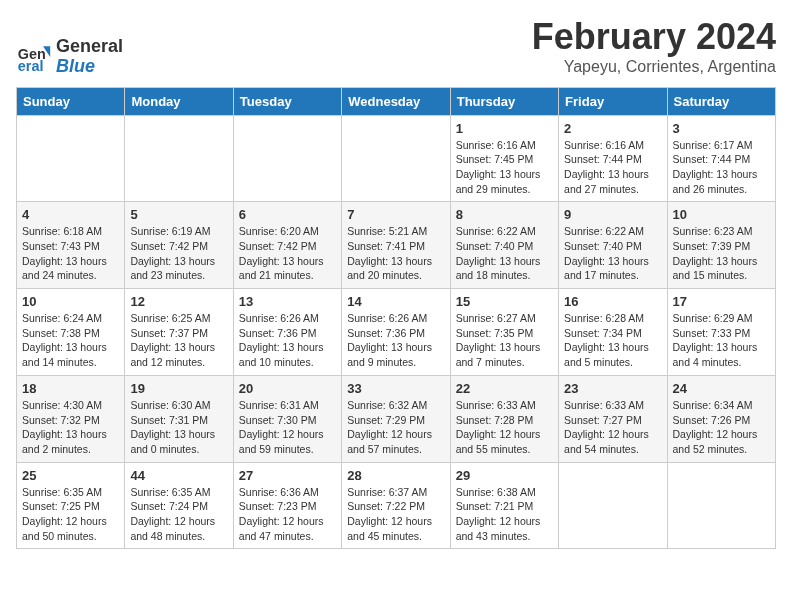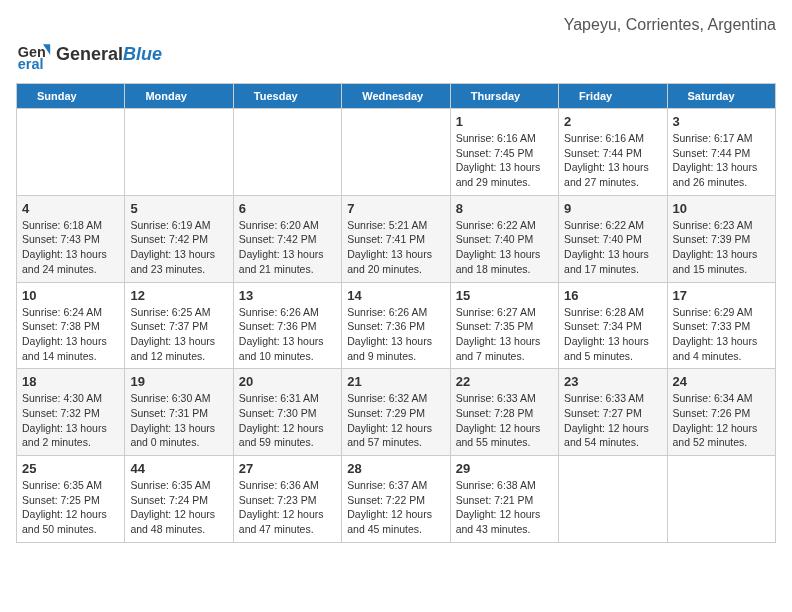--- a/index.html
+++ b/index.html
@@ -16,20 +16,21 @@
       align-items: flex-start;
       margin-bottom: 10px;
     }
     .logo {
       display: flex;
       align-items: center;
       margin-top: 21px;
     }
     .logo-text {
       display: flex;
+      flex-direction: column;
       font-size: 18px;
       font-weight: bold;
       color: #333;
       line-height: 1.1;
     }
     .logo-text span:first-child { color: #333; }
     .logo-icon {
       width: 36px;
       height: 36px;
       margin-right: 4px;
@@ -49,22 +50,22 @@
     }
     table {
       width: 100%;
       border-collapse: collapse;
       font-size: 11px;
     }
     thead tr th {
       background-color: #2277bb;
       color: #fff;
       text-align: left;
-      padding: 6px 20px;
-      font-size: 11px;
+      padding: 6px 6px;
+      font-size: 13px;
       font-weight: bold;
       border: 1px solid #ccc;
     }
     tbody tr td {
       border: 1px solid #ccc;
       vertical-align: top;
       padding: 5px 5px;
       width: calc(100% / 7);
       height: 80px;
       color: #333;
@@ -99,20 +100,21 @@
       <text x="2" y="22" font-size="16" font-weight="bold" fill="#333">Gen</text>
       <text x="2" y="36" font-size="16" font-weight="bold" fill="#2277bb">eral</text>
       <polygon points="30,8 38,8 38,20" fill="#2277bb"></polygon>
     </svg>
     <div class="logo-text">
       <span>General</span>
       <span style="color:#2277bb;font-style:italic;">Blue</span>
     </div>
   </div>
   <div class="title-block">
+    <h1>February 2024</h1>
     <h2>Yapeyu, Corrientes, Argentina</h2>
   </div>
 </div>
 
 <table>
   <thead>
     <tr>
       <th>Sunday</th>
       <th>Monday</th>
       <th>Tuesday</th>
@@ -248,21 +250,21 @@
 Sunset: 7:31 PM
 Daylight: 13 hours and 0 minutes.</div>
         </td>
         <td>
           <span class="day-number">20</span>
           <div class="day-info">Sunrise: 6:31 AM
 Sunset: 7:30 PM
 Daylight: 12 hours and 59 minutes.</div>
         </td>
         <td>
-          <span class="day-number">21</span>
+          <span class="day-number">33</span>
           <div class="day-info">Sunrise: 6:32 AM
 Sunset: 7:29 PM
 Daylight: 12 hours and 57 minutes.</div>
         </td>
         <td>
           <span class="day-number">22</span>
           <div class="day-info">Sunrise: 6:33 AM
 Sunset: 7:28 PM
 Daylight: 12 hours and 55 minutes.</div>
         </td>

